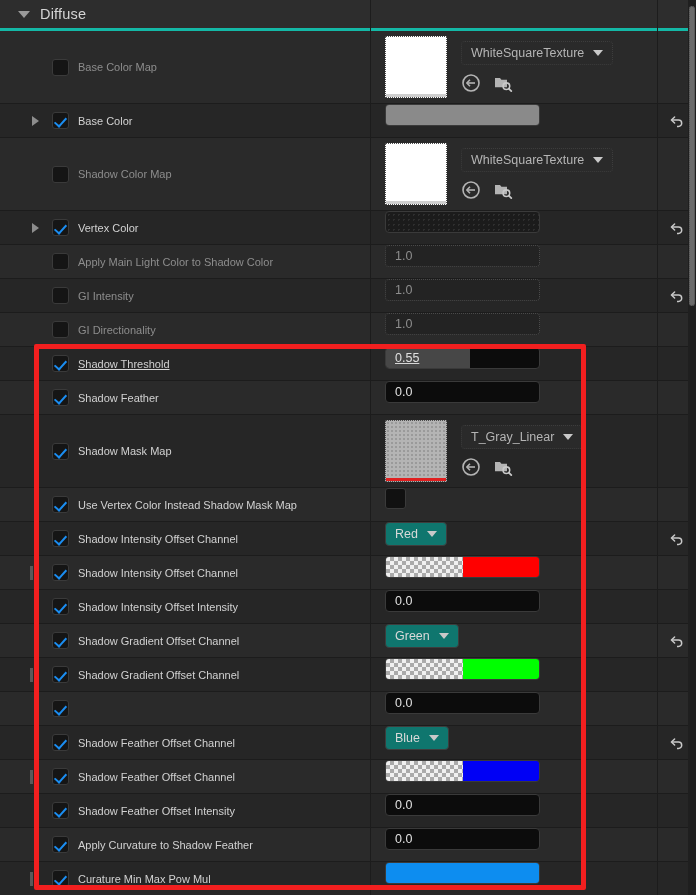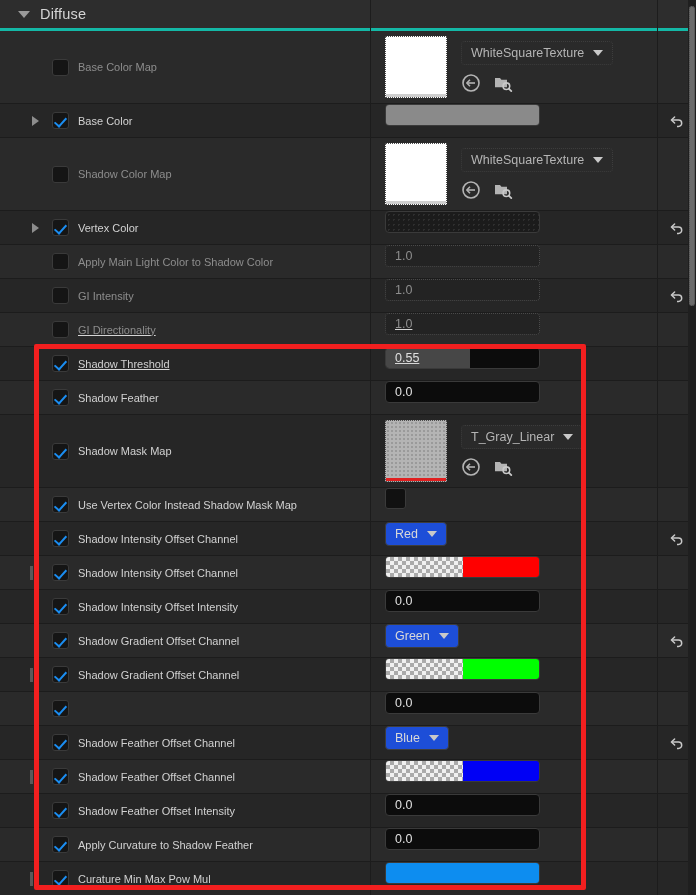--- a/index.html
+++ b/index.html
@@ -167,21 +167,21 @@
     background-color:#f0f0f0;
   }
   .colorswatch.dots {
     background-color:#1b1b1b;
     background-image: radial-gradient(#2e2e2e 1px, transparent 1px);
     background-size:5px 5px;
   }
 
   .combo {
     height:24px;
-    background:#1d4ed8;
+    background:#0f766e;
     border:1px solid #3d3d3d;
     border-radius:4px;
     display:inline-flex; align-items:center;
     padding:0 9px;
     font-size:12.5px; color:#d9d9d9;
   }
   .combo.dotted { border-style:dotted; background:#2a2a2a; color:#b5b5b5;}
   .combo .chev {
     margin-left:9px; width:0;height:0;
     border-left:5px solid transparent;
@@ -353,21 +353,21 @@
             <span class="val">1.0</span>
           </div>
         </div>
         <div class="row-reset">
           <svg class="reset-arrow" viewBox="0 0 16 16">
             <path d="M3 7 H9.5 a3.2 3.2 0 0 1 0 6.4 H8" fill="none" stroke="#c9c9c9" stroke-width="1.5"></path>
             <path d="M5.6 4 L2.4 7 L5.6 10" fill="none" stroke="#c9c9c9" stroke-width="1.5" stroke-linejoin="round" stroke-linecap="round"></path>
           </svg>
         </div>
       </div>
-      <div class="row" style="height: 34px; text-decoration: underline;">
+      <div class="row" style="height: 34px;">
         <div class="row-left">
           <span class="cbox"></span>
           <span class="row-label dim">GI Directionality</span>
         </div>
         <div class="row-right">
           <div class="numfield dotted">
             <span class="val">1.0</span>
           </div>
         </div>
         <div class="row-reset"></div>

